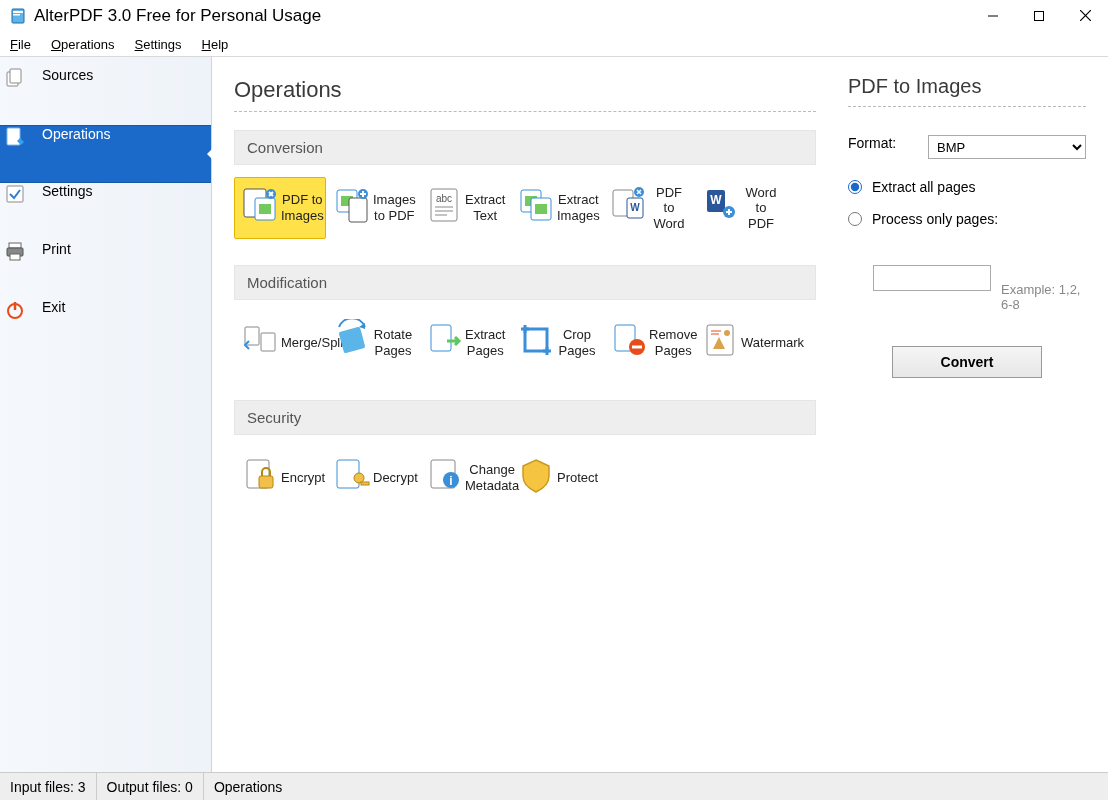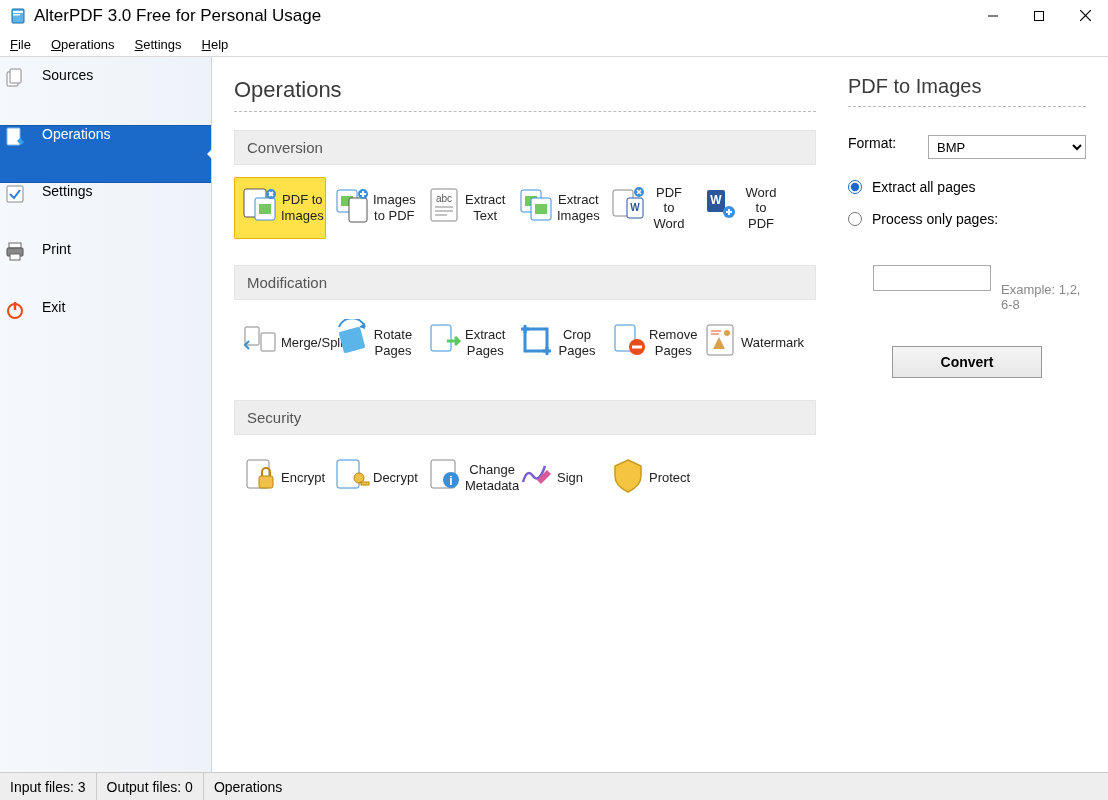--- a/index.html
+++ b/index.html
@@ -319,29 +319,20 @@
               <rect x="8" y="6" width="24" height="28" rx="2" fill="#fff" stroke="#888"></rect>
               <circle cx="28" cy="26" r="8" fill="#3a8fd8"></circle>
               <text x="28" y="31" font-size="12" font-weight="bold" text-anchor="middle" fill="#fff">i</text>
             </svg>
           </span>
         <span class="lbl">Change Metadata</span>
       </div>
       <div class="op">
         <span class="ico">
             <svg width="42" height="42" viewBox="0 0 42 42">
-              <path d="M8 28 Q12 14 18 22 Q24 30 30 12" fill="none" stroke="#7a5fd0" stroke-width="2.5"></path>
-              <path d="M26 30 L36 20 L32 16 L22 26 Z" fill="#d85a9a"></path>
-            </svg>
-          </span>
-        <span class="lbl">Sign</span>
-      </div>
-      <div class="op">
-        <span class="ico">
-            <svg width="42" height="42" viewBox="0 0 42 42">
               <path d="M21 6 L34 12 V22 Q34 32 21 38 Q8 32 8 22 V12 Z" fill="#f5c542" stroke="#c99a1e" stroke-width="1.5"></path>
             </svg>
           </span>
         <span class="lbl">Protect</span>
       </div>
     </div>
   </div>
 
   <div class="right">
     <h2>PDF to Images</h2>

